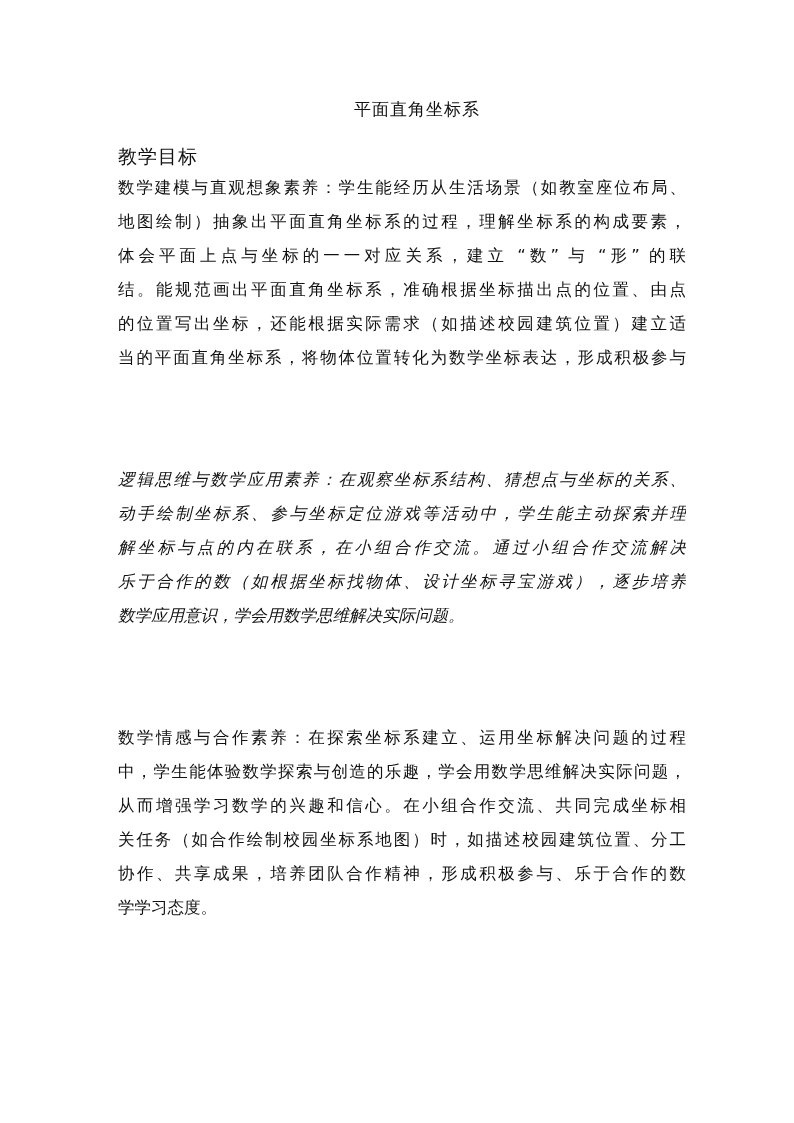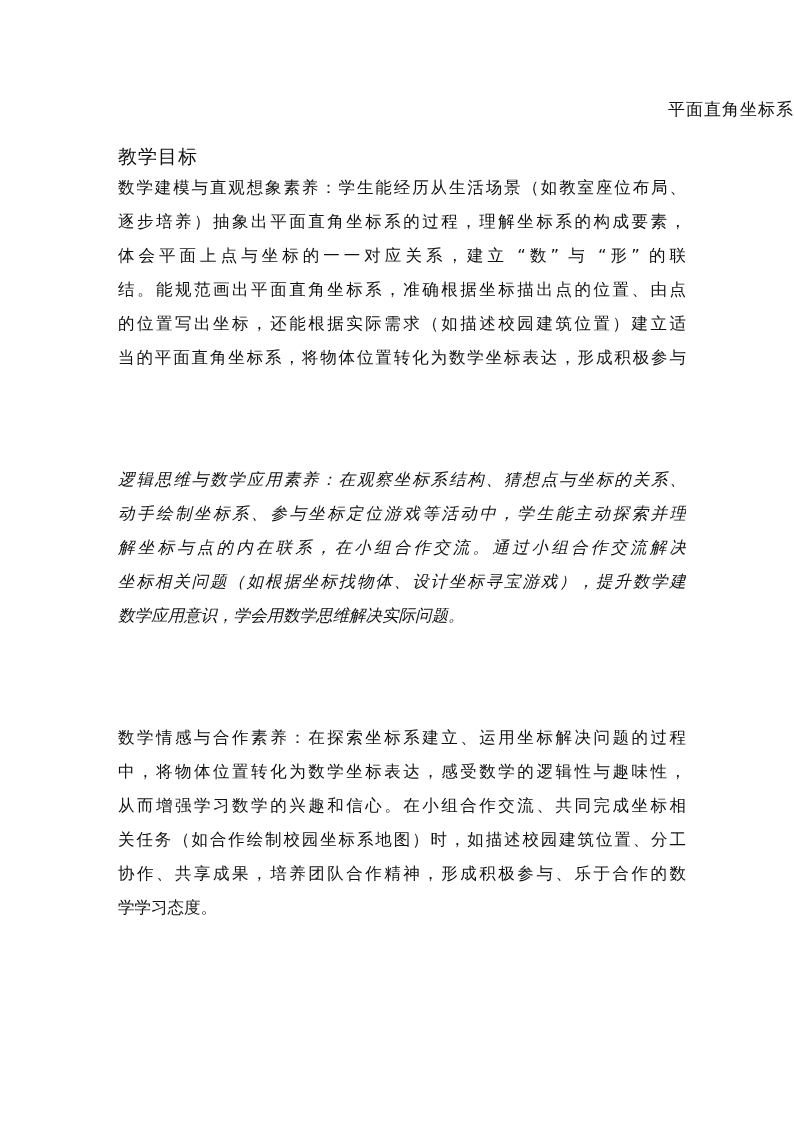--- a/index.html
+++ b/index.html
@@ -1,52 +1,52 @@
 <!DOCTYPE html>
 <html><head>
 <meta charset="utf-8">
 <style>
   html, body { margin: 0; padding: 0; background: #ffffff; }
   body { width: 794px; height: 1123px; position: relative; overflow: hidden;
          font-family: "DejaVu Sans", "Liberation Sans", sans-serif; color: #111; }
   .page { position: absolute; left: 0; top: 0; width: 794px; height: 1123px; background: #fff; }
-  .title { position: absolute; top: 98px; left: 0; width: 794px; text-align: right;
+  .title { position: absolute; top: 98px; left: 0; width: 794px; text-align: center;
            padding-left: 40px; box-sizing: border-box;
            font-size: 17px; letter-spacing: 1px; }
   .heading { position: absolute; top: 144px; left: 118px; font-size: 19px; letter-spacing: 1px; }
   .para { position: absolute; left: 118px; width: 568px; }
   .line { height: 34px; line-height: 34px; font-size: 16.5px; white-space: nowrap;
           text-align: justify; text-align-last: justify; overflow: hidden; }
   .line.last { text-align-last: left; }
 </style>
 </head>
 <body>
 
 <div class="page">
   <div class="title">平面直角坐标系</div>
   <div class="heading">教学目标</div>
 
   <div class="para" style="top:171px;">
     <div class="line">数学建模与直观想象素养：学生能经历从生活场景（如教室座位布局、</div>
-    <div class="line">逐步培养）抽象出平面直角坐标系的过程，理解坐标系的构成要素，</div>
+    <div class="line">地图绘制）抽象出平面直角坐标系的过程，理解坐标系的构成要素，</div>
     <div class="line">体会平面上点与坐标的一一对应关系，建立 “数” 与 “形” 的联</div>
     <div class="line">结。能规范画出平面直角坐标系，准确根据坐标描出点的位置、由点</div>
     <div class="line">的位置写出坐标，还能根据实际需求（如描述校园建筑位置）建立适</div>
     <div class="line">当的平面直角坐标系，将物体位置转化为数学坐标表达，形成积极参与</div>
   </div>
 
   <div class="para" style="top:463px;font-style:italic;">
     <div class="line">逻辑思维与数学应用素养：在观察坐标系结构、猜想点与坐标的关系、</div>
     <div class="line">动手绘制坐标系、参与坐标定位游戏等活动中，学生能主动探索并理</div>
     <div class="line">解坐标与点的内在联系，在小组合作交流。通过小组合作交流解决</div>
-    <div class="line">坐标相关问题（如根据坐标找物体、设计坐标寻宝游戏），提升数学建</div>
+    <div class="line">乐于合作的数（如根据坐标找物体、设计坐标寻宝游戏），逐步培养</div>
     <div class="line last">数学应用意识，学会用数学思维解决实际问题。</div>
   </div>
 
   <div class="para" style="top:721px;">
     <div class="line">数学情感与合作素养：在探索坐标系建立、运用坐标解决问题的过程</div>
-    <div class="line">中，将物体位置转化为数学坐标表达，感受数学的逻辑性与趣味性，</div>
+    <div class="line">中，学生能体验数学探索与创造的乐趣，学会用数学思维解决实际问题，</div>
     <div class="line">从而增强学习数学的兴趣和信心。在小组合作交流、共同完成坐标相</div>
     <div class="line">关任务（如合作绘制校园坐标系地图）时，如描述校园建筑位置、分工</div>
     <div class="line">协作、共享成果，培养团队合作精神，形成积极参与、乐于合作的数</div>
     <div class="line last">学学习态度。</div>
   </div>
 </div>
 
 </body></html>

